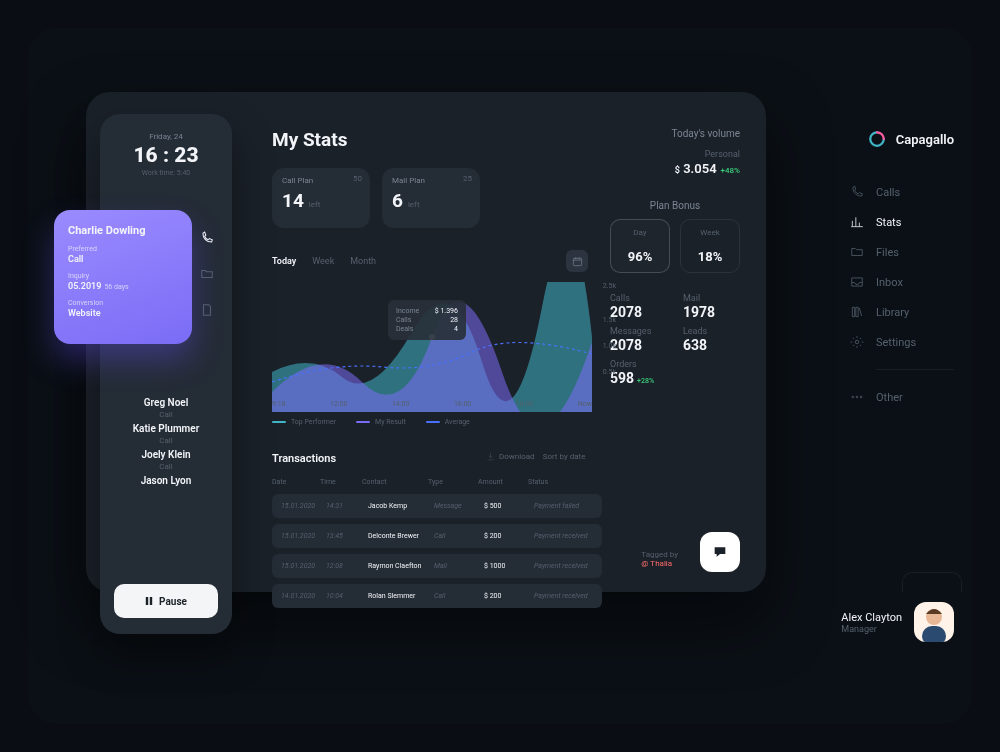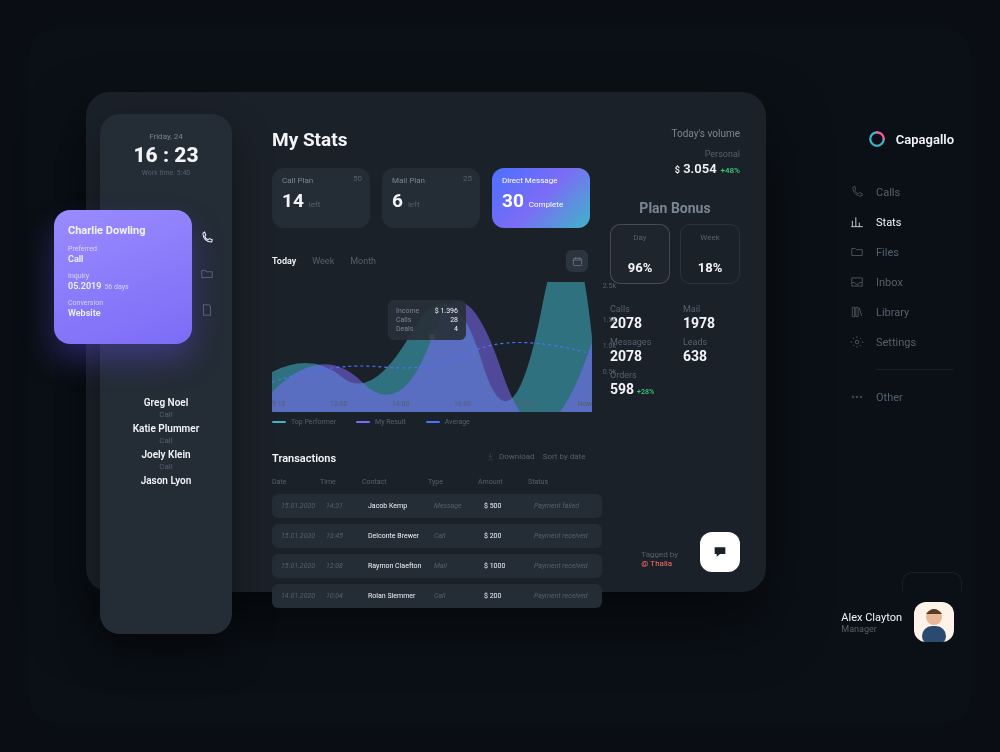--- a/index.html
+++ b/index.html
@@ -38,26 +38,26 @@
   
   .dash{position:absolute;left:86px;top:92px;width:680px;height:500px;background:var(--panel);border-radius:24px;box-shadow:0 30px 60px rgba(0,0,0,.5);}
   
   .summary{position:absolute;right:26px;top:36px;width:130px;display:flex;flex-direction:column;}
   .summary .lbl{font-size:10px;color:var(--fade);text-align:right;}
   .summary .big{font-size:20px;font-weight:700;text-align:right;margin-top:3px;}
   .summary .big .cur{font-size:12px;font-weight:600;vertical-align:top;line-height:1.8;}
   .summary .sub{font-size:9px;color:var(--faint);text-align:right;margin-top:10px;}
   .summary .med{font-size:13px;font-weight:600;text-align:right;margin-top:2px;}
   .summary .med .d{color:var(--green);font-size:8px;margin-left:4px;font-weight:500;}
-  .bonus-title{font-size:14px;color:var(--fade);text-align:center;margin-top:24px;font-weight:bold;}
+  .bonus-title{font-size:10px;color:var(--fade);text-align:center;margin-top:24px;}
   .bonus-row{display:flex;gap:10px;margin-top:8px;}
   .bonus-box{flex:1;border:1px solid rgba(255,255,255,.08);border-radius:10px;padding:8px 0;text-align:center;}
   .bonus-box.active{background:rgba(255,255,255,.02);border-color:rgba(255,255,255,.18);}
   .bonus-box .k{font-size:8px;color:var(--faint);}
-  .bonus-box .v{font-size:13px;font-weight:700;margin-top:18px;}
+  .bonus-box .v{font-size:13px;font-weight:700;margin-top:12px;}
   .metric-grid{display:grid;grid-template-columns:1fr 1fr;gap:6px 16px;margin-top:20px;}
   .metric .k{font-size:9px;color:var(--faint);}
   .metric .v{font-size:14px;font-weight:700;margin-top:1px;}
   .metric .v .d{color:var(--green);font-size:7px;margin-left:3px;font-weight:500;}
   .tagged{position:absolute;right:88px;bottom:24px;font-size:8px;color:var(--faint);}
   .tagged .t{color:#ff6b6b;}
   .chat-fab{position:absolute;right:26px;bottom:20px;width:40px;height:40px;border-radius:12px;background:#fff;display:flex;align-items:center;justify-content:center;cursor:pointer;}
   .chat-fab svg{width:16px;height:16px;fill:#1b2129;}
 
   
@@ -222,24 +222,20 @@
       <div class="card">
         <div class="badge">50</div>
         <div class="ct">Call Plan</div>
         <div class="cn">14<span class="u">left</span></div>
       </div>
       <div class="card">
         <div class="badge">25</div>
         <div class="ct">Mail Plan</div>
         <div class="cn">6<span class="u">left</span></div>
       </div>
-      <div class="card grad">
-        <div class="ct">Direct Message</div>
-        <div class="cn">30<span class="u">Complete</span></div>
-      </div>
     </div>
 
   <div class="summary">
     <div class="lbl">Today's volume</div>
     <div class="sub">Personal</div>
     <div class="med"><span class="cur" style="font-size:9px">$</span> <span>3.054</span><span class="d">+48%</span></div>
 
     <div class="bonus-title">Plan Bonus</div>
     <div class="bonus-row">
       <div class="bonus-box active">
@@ -417,20 +413,27 @@
         <div class="ps">Call</div>
       </div>
       <div>
         <div class="pn">Joely Klein</div>
         <div class="ps">Call</div>
       </div>
       <div>
         <div class="pn">Jason Lyon</div>
       </div>
     </div>
+  <div class="pause">
+    <svg viewBox="0 0 10 10">
+        <rect x="1" y="0" width="3" height="10" fill="#1b2129"></rect>
+        <rect x="6" y="0" width="3" height="10" fill="#1b2129"></rect>
+      </svg>
+    <span>Pause</span>
+  </div>
 </div>
 
 <div class="side-ic">
   <div class="sic on"><svg viewBox="0 0 24 24">
         <path d="M5 4c0 9 6 15 15 15l1-4-5-2-2 2c-3-1-5-3-6-6l2-2-2-5z"></path>
       </svg></div>
   <div class="sic"><svg viewBox="0 0 24 24">
         <path d="M3 6h6l2 2h10v10H3z"></path>
       </svg></div>
   <div class="sic"><svg viewBox="0 0 24 24">

